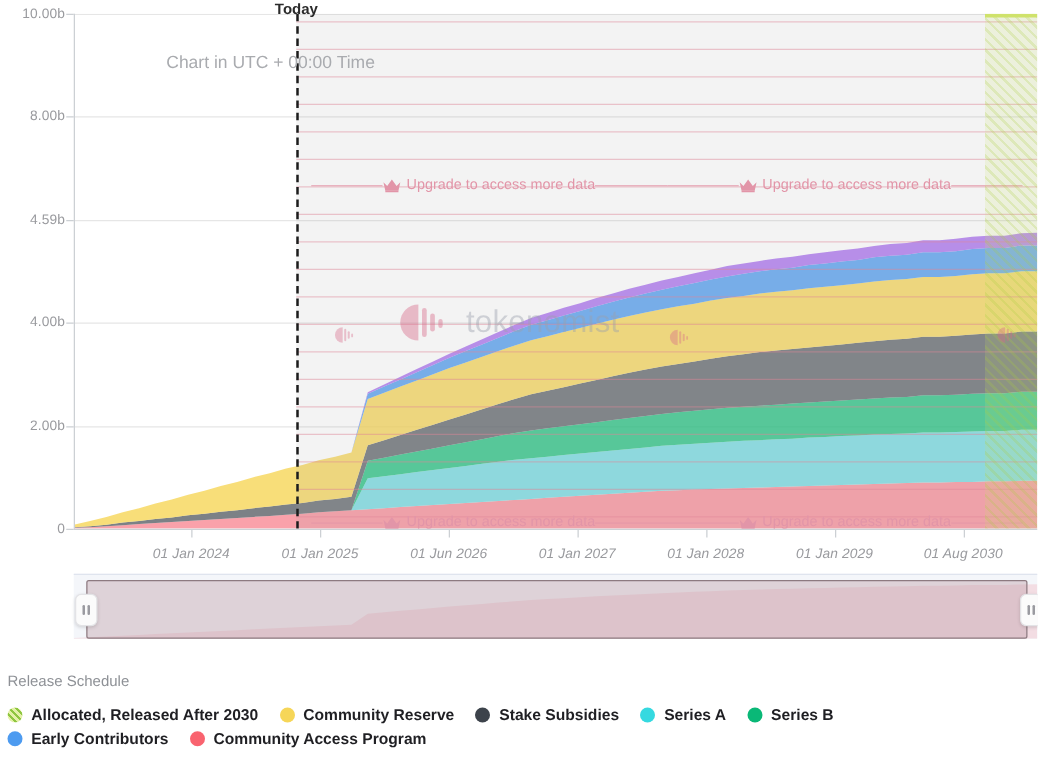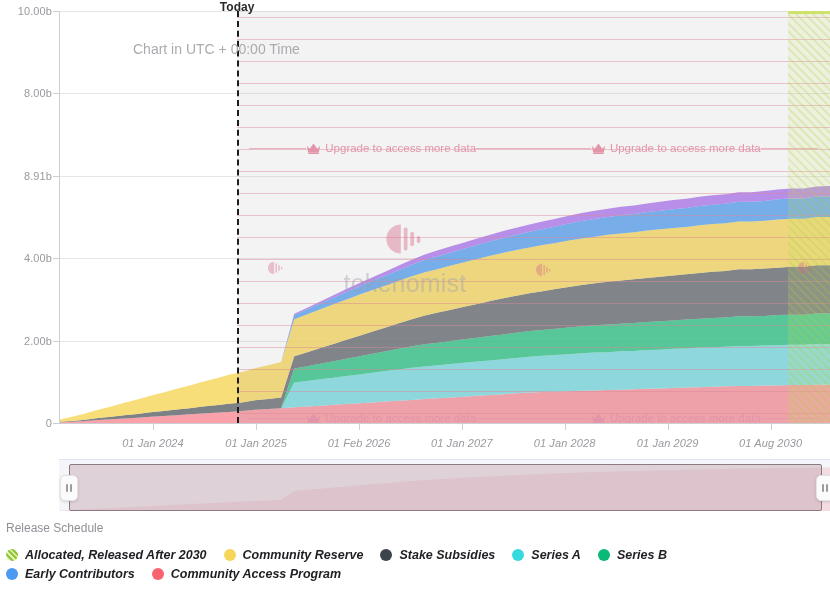--- a/index.html
+++ b/index.html
@@ -227,21 +227,21 @@
   .nav-handle i {
     display: block;
     width: 2px; height: 8px;
     background: #9a9aa0;
     border-radius: 1px;
   }
 
   
   #legend {
     position: absolute;
-    left: 0; top: 521px;
+    left: 0; top: 538px;
     width: 702px;
   }
   .legend-title {
     font-size: 12px;
     color: #8e9196;
     margin: 0 0 13px 6px;
   }
   .legend-items {
     display: flex;
     flex-wrap: wrap;
@@ -267,21 +267,20 @@
     background-color: #d9ea84;
     background-image: repeating-linear-gradient(
       45deg,
       #8ec63f 0px, #8ec63f 2px,
       #e4f0a8 2px, #e4f0a8 4px);
   }
   .legend-label {
     font-size: 12.5px;
     color: #1f1f23;
     font-weight: bold;
-    font-style: italic;
   }
 </style>
 </head>
 <body>
 
 <div id="app">
 
   <div id="chart">
 
     <div class="plot">
@@ -365,21 +364,21 @@
                 <span>Upgrade to access more data</span>
               </div>
               <div class="upgrade-rule"></div>
             </div>
           </div>
         </div>
       <div id="hatch-layer">
           <div class="hatch-region" style="left: 729px; right: 0px;"></div>
         </div>
       <div id="watermark-layer">
-          <div class="watermark" style="left: 346px; top: 247px; flex-direction: column;">
+          <div class="watermark" style="left: 346px; top: 247px;">
             <svg width="49.3" height="40.6" viewBox="0 0 34 28">
     <path d="M14 4 a10 10 0 1 0 0 20 Z" fill="#d86a8a"></path>
     <rect x="16" y="6" width="2.6" height="16" rx="1.3" fill="#d86a8a"></rect>
     <rect x="20.5" y="9" width="2.6" height="10" rx="1.3" fill="#d86a8a"></rect>
     <rect x="25" y="12" width="2.4" height="5" rx="1.2" fill="#d86a8a"></rect>
   </svg>
             <span class="wm-text">tokenomist</span>
           </div>
           <div class="watermark small" style="left: 217px; top: 257px;">
             <svg width="21.08" height="17.36" viewBox="0 0 34 28">
@@ -414,33 +413,33 @@
 
     <div class="y-axis-line"></div>
     <div class="x-axis-line"></div>
     <div id="y-labels">
         <div class="y-label" style="top: 423px;">0</div>
         <div class="y-tick" style="top: 423px;"></div>
         <div class="y-label" style="top: 340.6px;">2.00b</div>
         <div class="y-tick" style="top: 340.6px;"></div>
         <div class="y-label" style="top: 258.2px; text-align: right;">4.00b</div>
         <div class="y-tick" style="top: 258.2px;"></div>
-        <div class="y-label" style="top: 175.8px;">8.91b</div>
+        <div class="y-label" style="top: 175.8px;">4.59b</div>
         <div class="y-tick" style="top: 175.8px;"></div>
         <div class="y-label" style="top: 93.4px;">8.00b</div>
         <div class="y-tick" style="top: 93.4px;"></div>
         <div class="y-label" style="top: 11px;">10.00b</div>
         <div class="y-tick" style="top: 11px;"></div>
       </div>
     <div id="x-labels">
         <div class="x-label" style="left: 152.985px;">01 Jan 2024</div>
         <div class="x-tick" style="left: 152.985px;"></div>
         <div class="x-label" style="left: 256.068px;">01 Jan 2025</div>
         <div class="x-tick" style="left: 256.068px;"></div>
-        <div class="x-label" style="left: 359.073px;">01 Feb 2026</div>
+        <div class="x-label" style="left: 359.073px;">01 Jun 2026</div>
         <div class="x-tick" style="left: 359.073px;"></div>
         <div class="x-label" style="left: 461.847px;">01 Jan 2027</div>
         <div class="x-tick" style="left: 461.847px;"></div>
         <div class="x-label" style="left: 564.622px;">01 Jan 2028</div>
         <div class="x-tick" style="left: 564.622px;"></div>
         <div class="x-label" style="left: 667.627px;">01 Jan 2029</div>
         <div class="x-tick" style="left: 667.627px;"></div>
         <div class="x-label" style="left: 770.633px;">01 Aug 2030</div>
         <div class="x-tick" style="left: 770.633px;"></div>
       </div>

